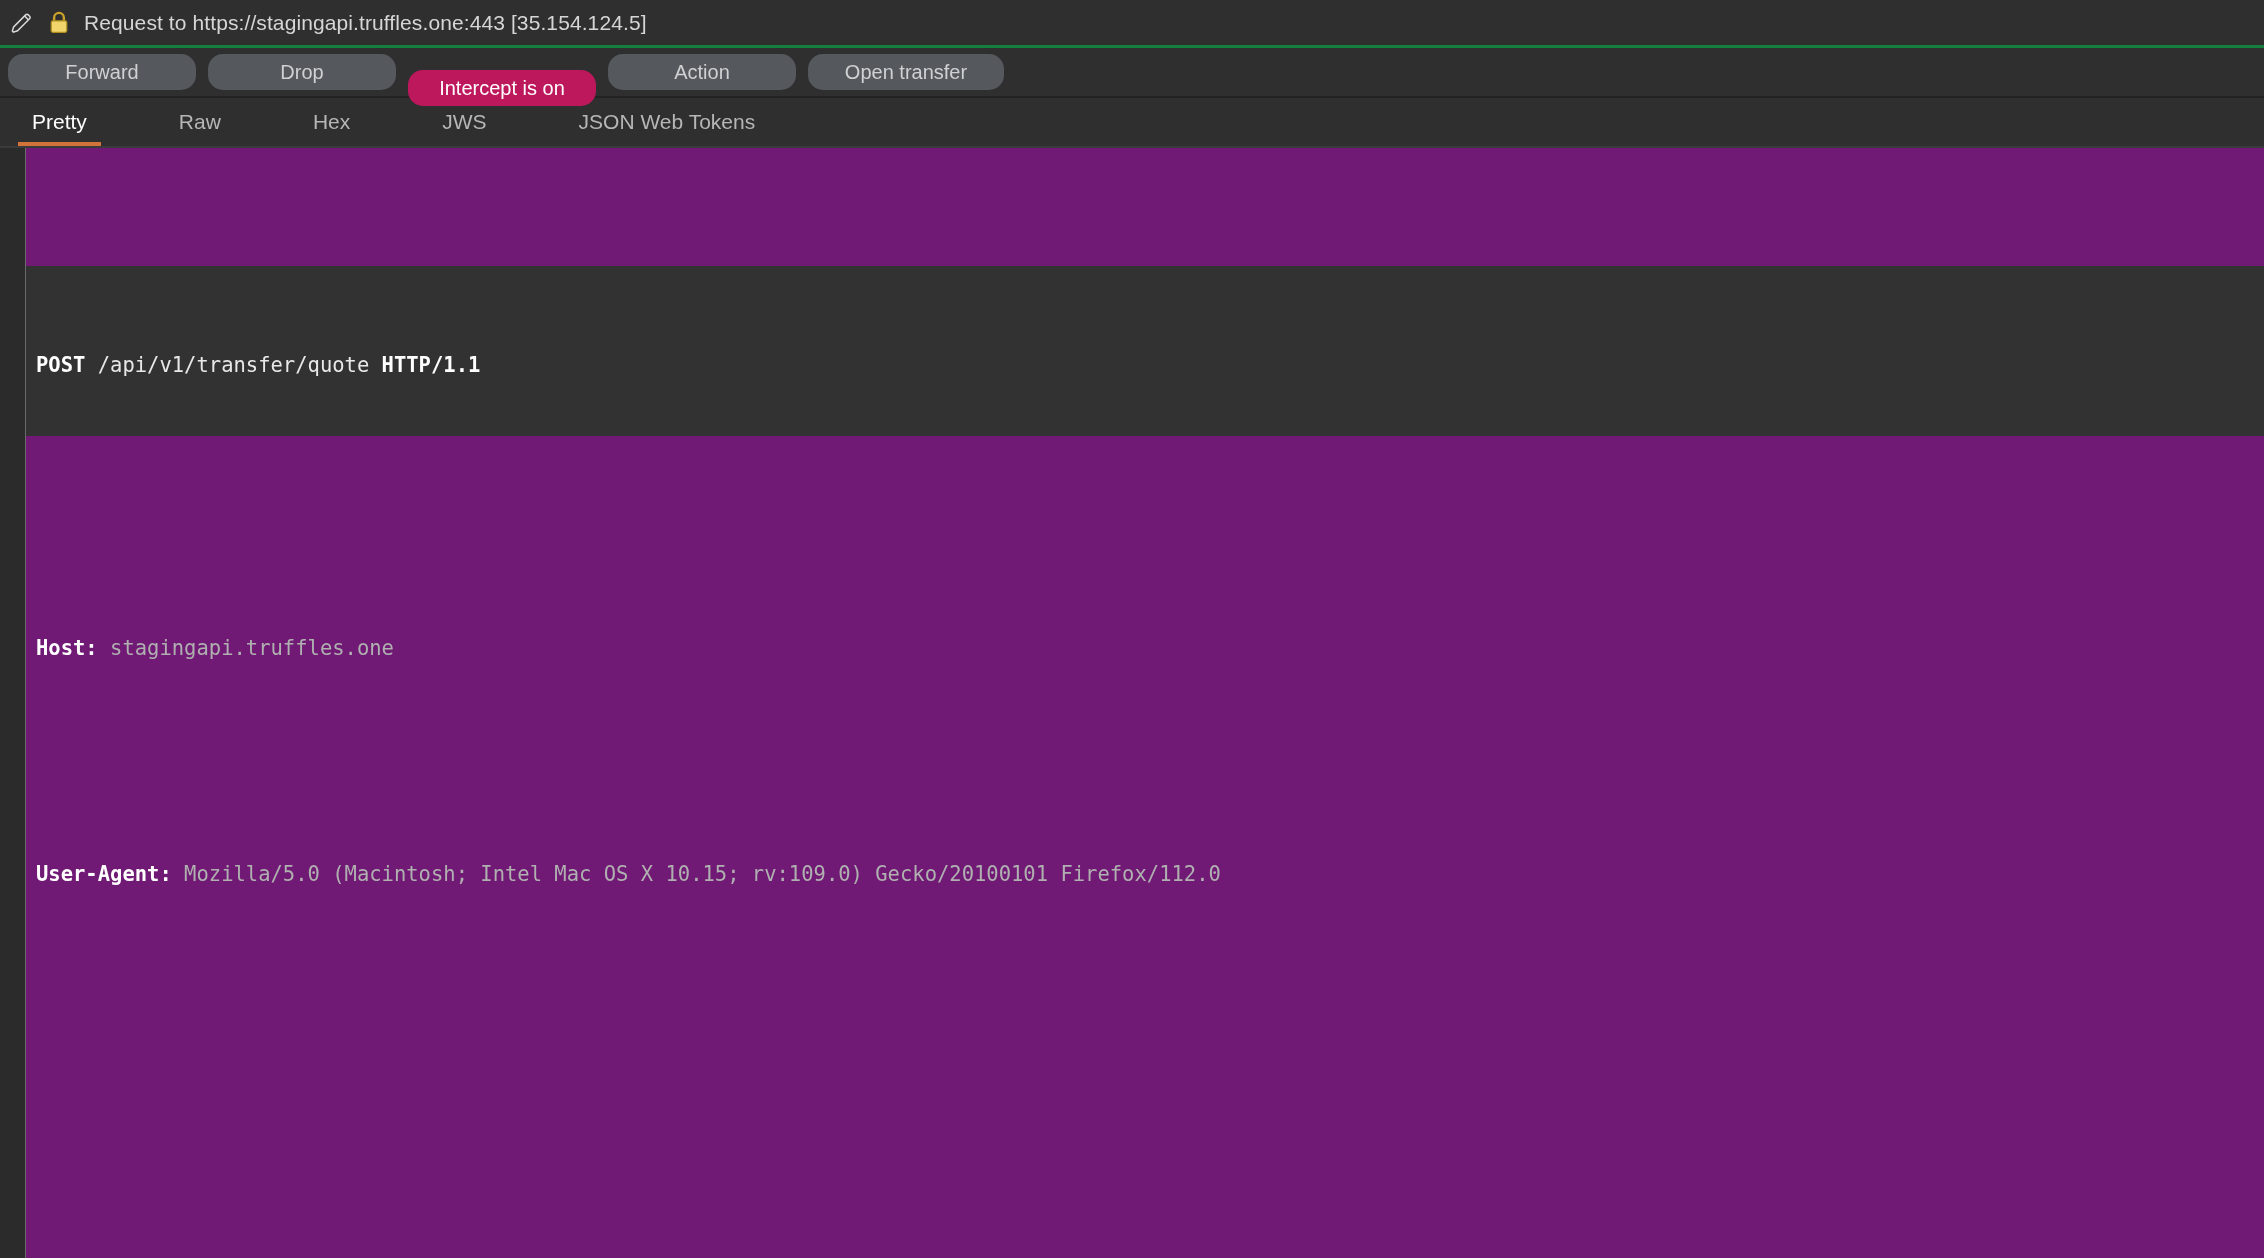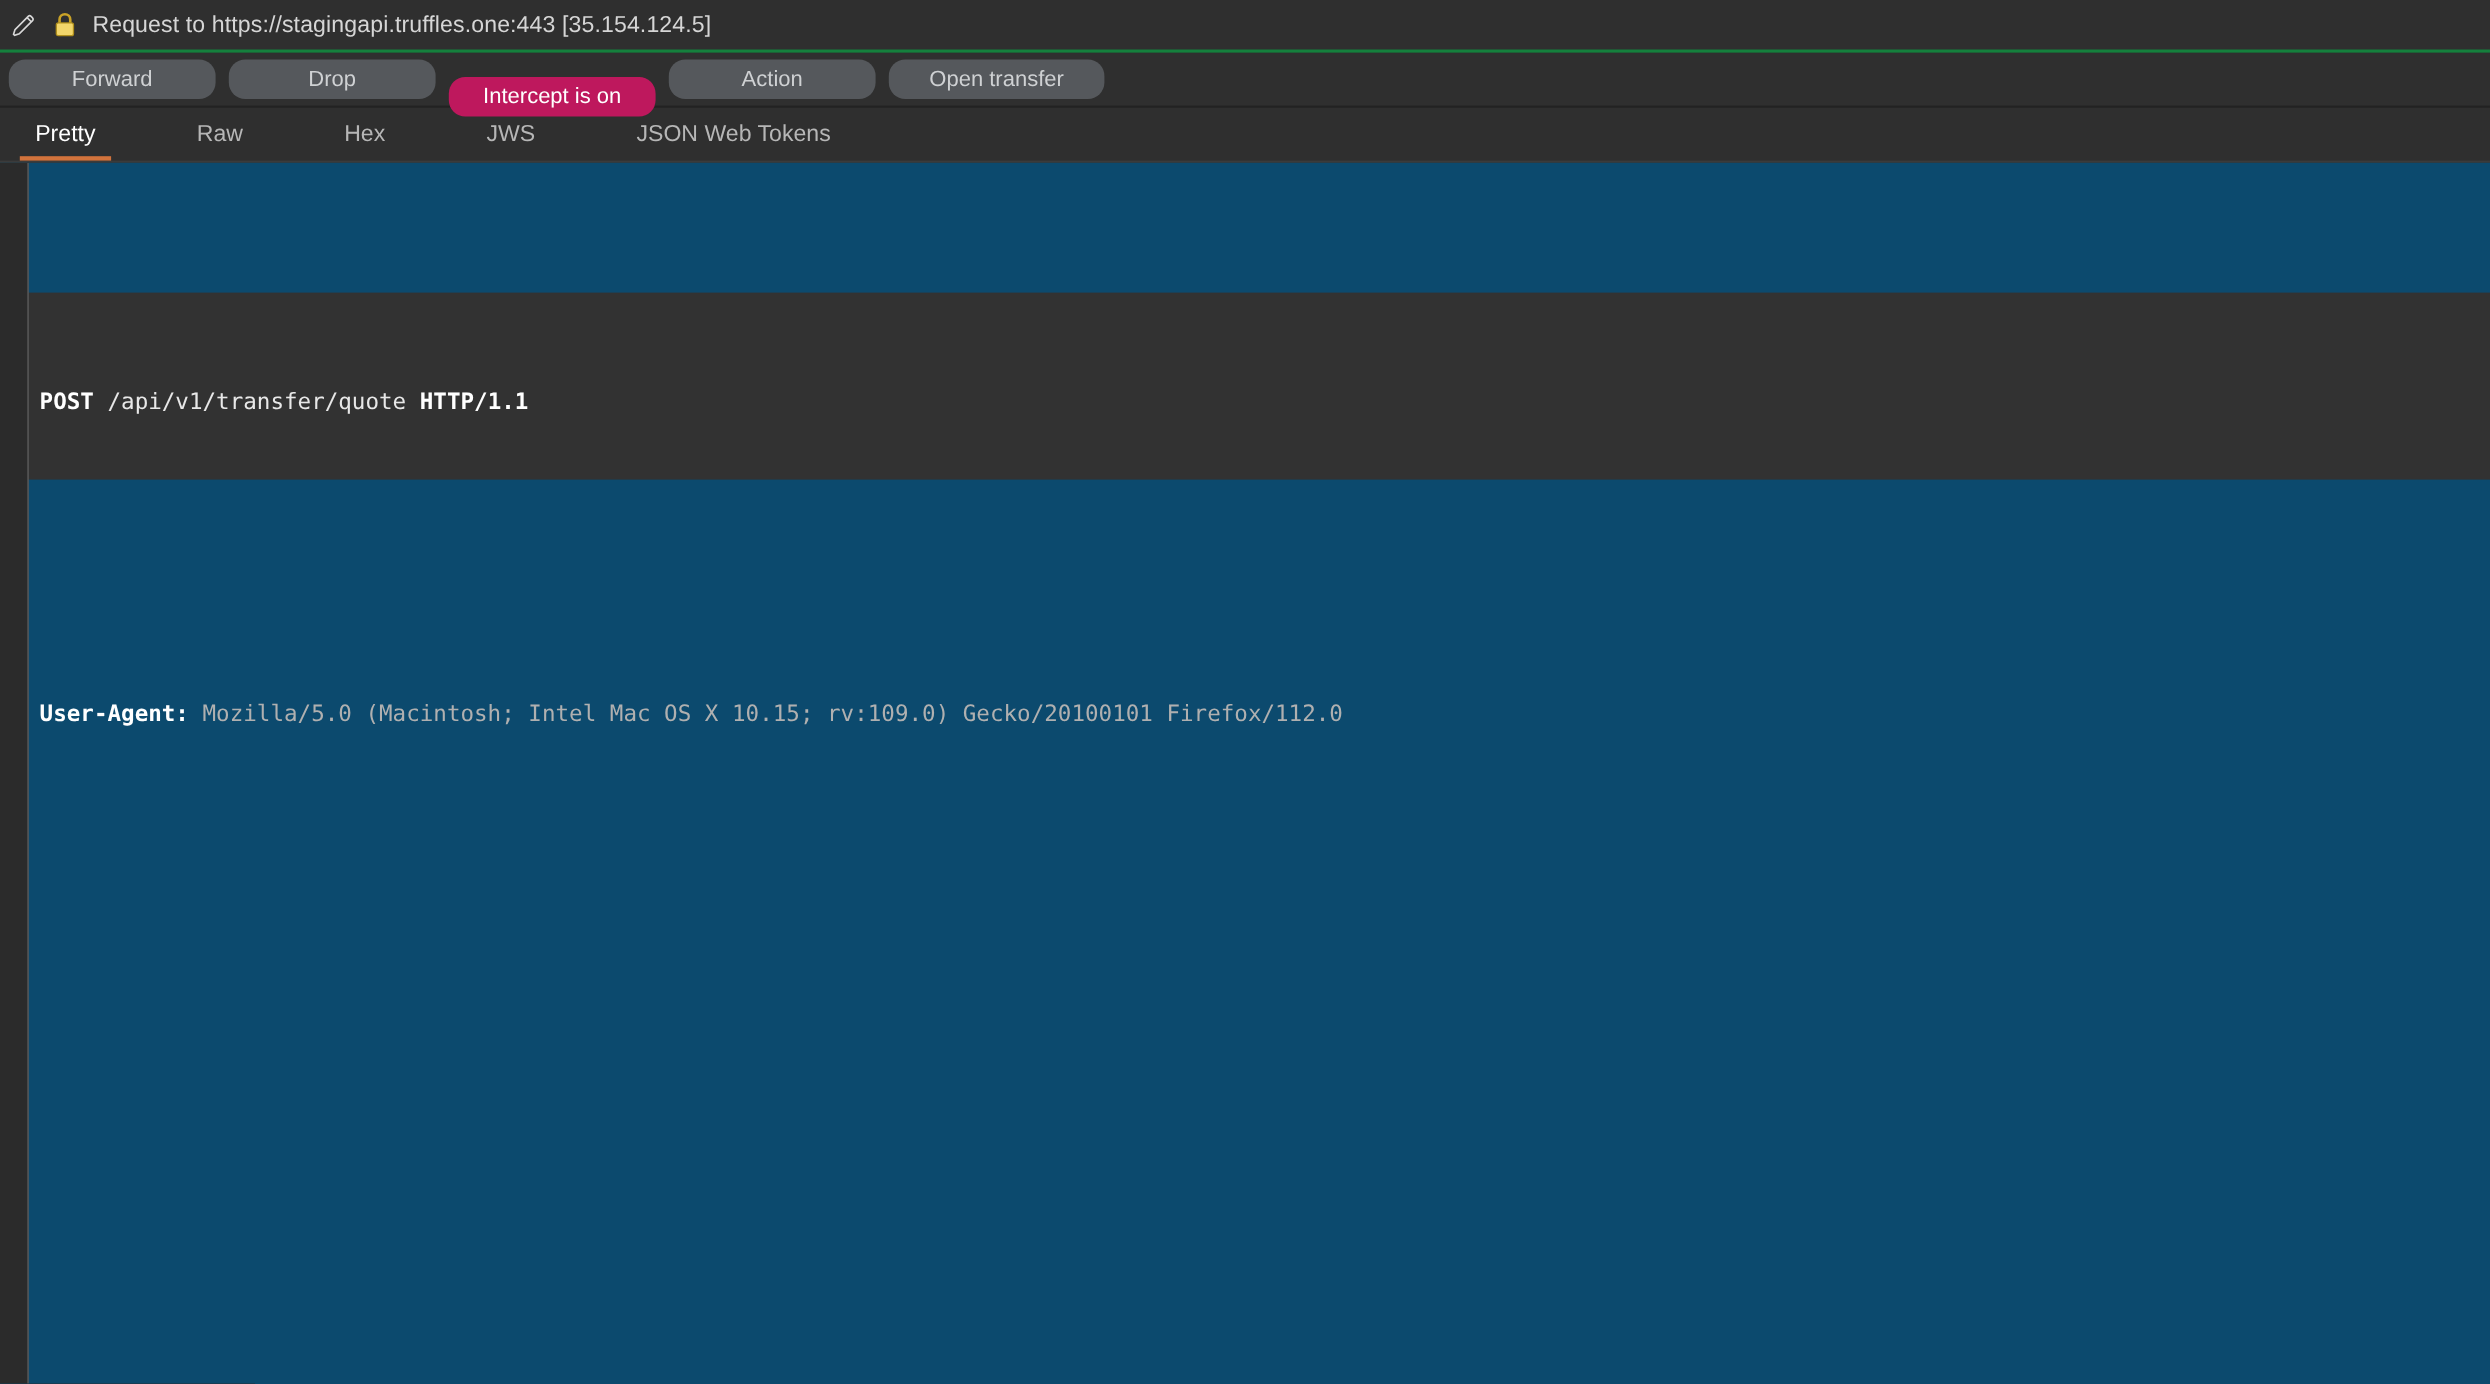--- a/index.html
+++ b/index.html
@@ -86,21 +86,21 @@
     position: absolute;
     left: 8px; right: 8px; bottom: 0;
     height: 4px;
     background: #d2733c;
   }
 
   
   .editor {
     position: relative;
     height: calc(1258px - 48px - 50px - 50px);
-    background: #0c4a6e;
+    background: #701a75;
     overflow: hidden;
   }
   .gutter {
     position: absolute;
     left: 0; top: 0; bottom: 0;
     width: 26px;
     border-right: 1px solid #6a6a6a;
     background: #2b2b2b;
     z-index: 2;
   }
@@ -184,20 +184,24 @@
   <div class="code">
 
     
     <div class="line hl">
       <span class="ln">1</span>
       <span class="lt"><span class="req-line">POST</span><span class="tok"> </span><span class="req-path">/api/v1/transfer/quote</span><span class="tok"> </span><span class="req-line">HTTP/1.1</span></span>
     </div>
 
     
     <div class="line">
+      <span class="ln">2</span>
+      <span class="lt"><span class="hdr-name">Host:</span><span class="tok"> </span><span class="hdr-val">stagingapi.truffles.one</span></span>
+    </div>
+    <div class="line">
       <span class="ln">3</span>
       <span class="lt"><span class="hdr-name">User-Agent:</span><span class="tok"> </span><span class="hdr-val">Mozilla/5.0 (Macintosh; Intel Mac OS X 10.15; rv:109.0) Gecko/20100101 Firefox/112.0</span></span>
     </div>
     <div class="line">
       <span class="ln">5</span>
       
     </div>
     
 
     

